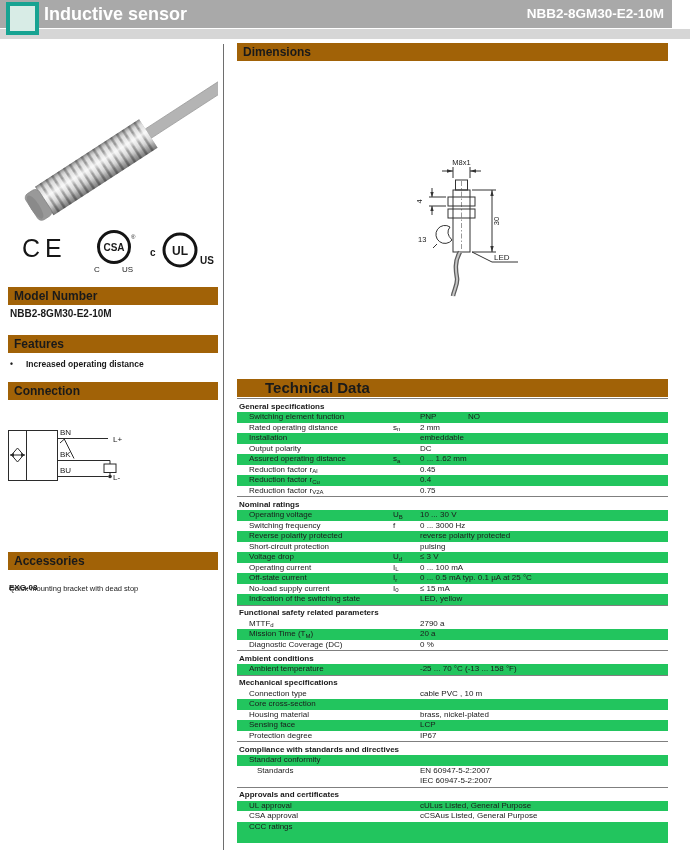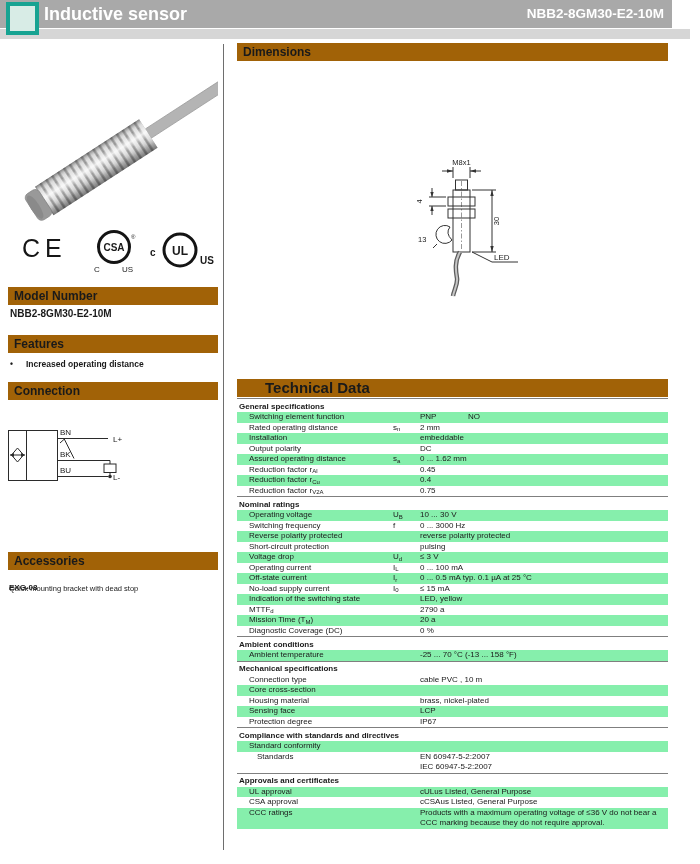--- a/index.html
+++ b/index.html
@@ -35,21 +35,21 @@
 
   .conn-svg{position:absolute;left:8px;top:424px;}
   .dim-svg{position:absolute;left:408px;top:150px;}
   svg text{font-family:"Liberation Sans",sans-serif;fill:#1a1a1a;}
 
   
   .tech{position:absolute;left:237px;top:398px;width:431px;font-size:8px;}
   .tsec{height:14px;border-top:1px solid #7f7f7f;font-weight:bold;padding:2.5px 0 0 2px;box-sizing:border-box;background:#fff;}
   .trow{position:relative;height:10.5px;line-height:10.5px;}
   .trow.h2{height:21px;}
-  .trow.shade{background:#86efac;}
+  .trow.shade{background:#22c55e;}
   .lbl{position:absolute;left:12px;top:0;white-space:nowrap;}
   .lbl.ind{left:20px;}
   .sym{position:absolute;left:156px;top:0;}
   .val{position:absolute;left:183px;top:0;right:0;white-space:nowrap;}
   .val .v2{position:absolute;left:48px;top:0;}
   .val .l2{display:block;line-height:10.5px;}
   .sb{font-size:6px;position:relative;top:1.5px;}
 </style>
 </head>
 <body>
@@ -263,20 +263,21 @@
       <div class="trow">
         <span class="lbl"><span>No-load supply current</span><span class="sb"></span><span></span></span>
         <span class="sym"><span>I</span><span class="sb">0</span></span>
         <span class="val"><span>≤ 15 mA</span><span class="v2"></span><span class="l2"></span></span>
       </div>
       <div class="trow shade">
         <span class="lbl"><span>Indication of the switching state</span><span class="sb"></span><span></span></span>
         <span class="sym"><span></span><span class="sb"></span></span>
         <span class="val"><span>LED, yellow</span><span class="v2"></span><span class="l2"></span></span>
       </div>
+      <div class="tsec">Functional safety related parameters</div>
       <div class="trow">
         <span class="lbl"><span>MTTF</span><span class="sb">d</span><span></span></span>
         <span class="sym"><span></span><span class="sb"></span></span>
         <span class="val"><span>2790 a</span><span class="v2"></span><span class="l2"></span></span>
       </div>
       <div class="trow shade">
         <span class="lbl"><span>Mission Time (T</span><span class="sb">M</span><span>)</span></span>
         <span class="sym"><span></span><span class="sb"></span></span>
         <span class="val"><span>20 a</span><span class="v2"></span><span class="l2"></span></span>
       </div>
@@ -334,17 +335,16 @@
         <span class="val"><span>cULus Listed, General Purpose</span><span class="v2"></span><span class="l2"></span></span>
       </div>
       <div class="trow">
         <span class="lbl"><span>CSA approval</span><span class="sb"></span><span></span></span>
         <span class="sym"><span></span><span class="sb"></span></span>
         <span class="val"><span>cCSAus Listed, General Purpose</span><span class="v2"></span><span class="l2"></span></span>
       </div>
       <div class="trow shade h2">
         <span class="lbl"><span>CCC ratings</span><span class="sb"></span><span></span></span>
         <span class="sym"><span></span><span class="sb"></span></span>
-        <span class="val"><span>Products with a maximum operating voltage of ≤36 V do not bear a</span><span class="v2"></span><span class="l2">CCC marking because they do not require approval.</span></span>
       </div>
     </div>
 
 </div>
 
 </body></html>

